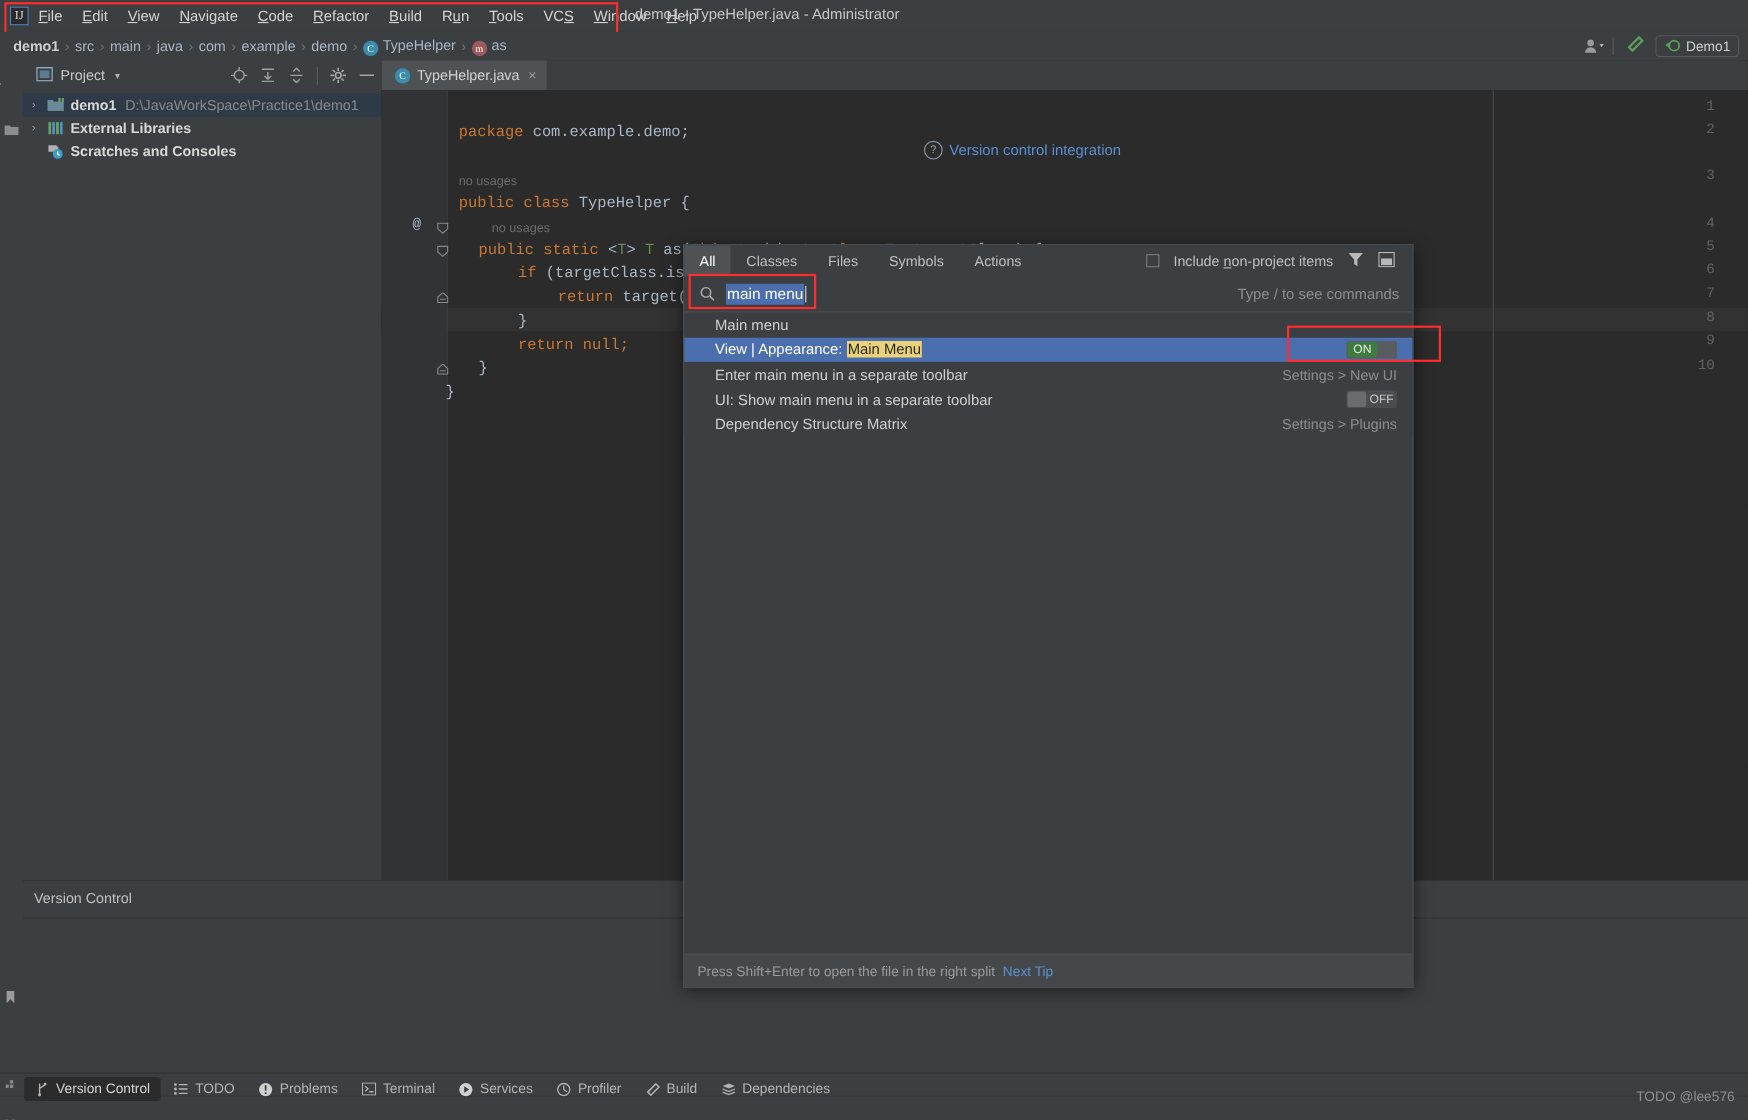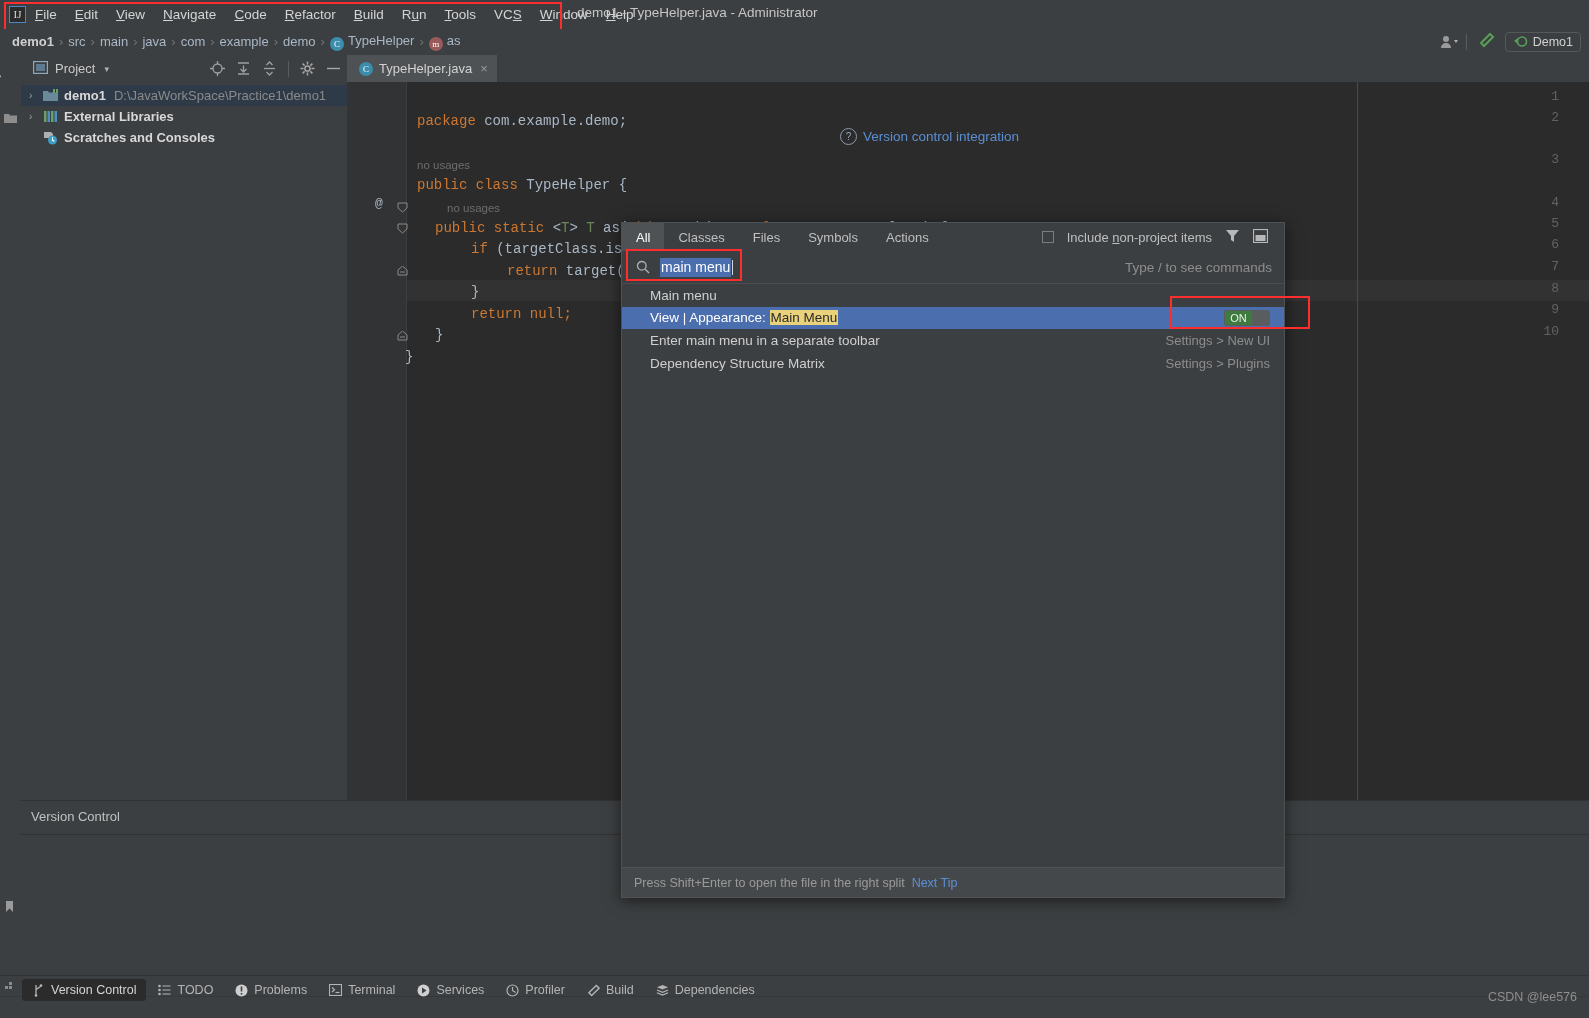--- a/index.html
+++ b/index.html
@@ -539,21 +539,21 @@
           <span class="sb-ic">
             <svg width="14" height="12" viewBox="0 0 14 12">
               <path d="M7 0.5l6 2.5-6 2.5-6-2.5z" fill="#b4b4b4"></path>
               <path d="M1 6l6 2.5L13 6" stroke="#b4b4b4" stroke-width="1.2" fill="none"></path>
               <path d="M1 9l6 2.5L13 9" stroke="#b4b4b4" stroke-width="1.2" fill="none"></path>
             </svg>
           </span>
           <span>Dependencies</span>
         </div>
       </div>
-    <div class="watermark">CSDN @lee576</div>
+    <div class="watermark">TODO @lee576</div>
   </div>
 
   <div class="se-popup">
     <div class="se-tabs" id="se-tabs">
       <div class="se-tab sel">All</div>
         <div class="se-tab">Classes</div>
         <div class="se-tab">Files</div>
         <div class="se-tab">Symbols</div>
         <div class="se-tab">Actions</div>
         <div class="se-right">
@@ -593,20 +593,27 @@
           <span class="toggle on">
             <span class="lbl">ON</span>
             <span class="knob"></span>
           </span>
         </div>
         <div class="se-row">
           <span>Enter main menu in a separate toolbar</span>
           <span class="se-meta">Settings &gt; New UI</span>
         </div>
         <div class="se-row">
+          <span>UI: Show main menu in a separate toolbar</span>
+          <span class="toggle off">
+            <span class="knob"></span>
+            <span class="lbl">OFF</span>
+          </span>
+        </div>
+        <div class="se-row">
           <span>Dependency Structure Matrix</span>
           <span class="se-meta">Settings &gt; Plugins</span>
         </div>
       </div>
 
     <div class="se-footer">
       <span>Press Shift+Enter to open the file in the right split</span>
       <span class="nt">Next Tip</span>
     </div>
   </div>

